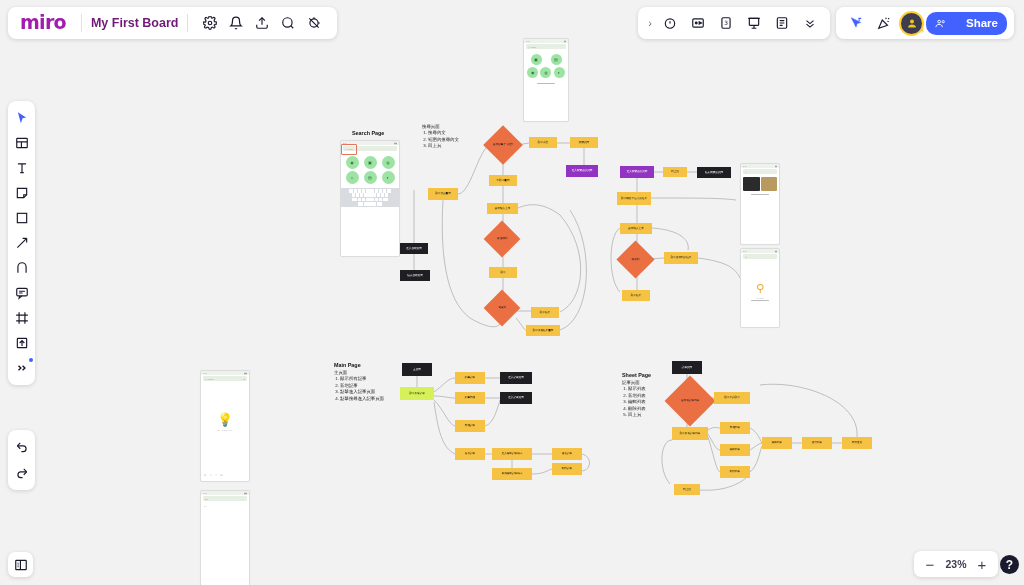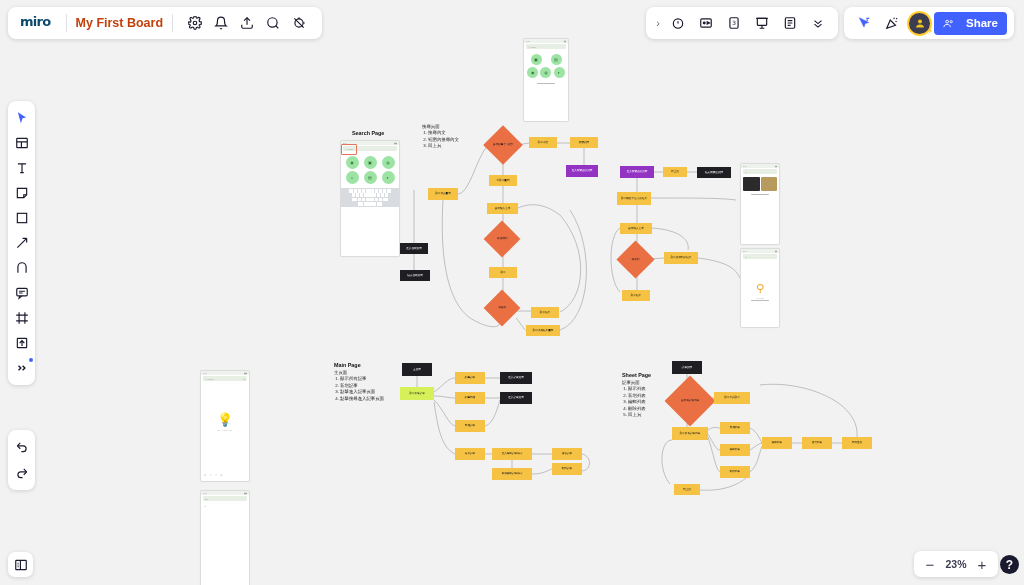--- a/index.html
+++ b/index.html
@@ -8,37 +8,37 @@
     background:#f2f2f2;
     font-family:"Liberation Sans","DejaVu Sans",sans-serif;
     position:relative;
     -webkit-font-smoothing:antialiased;
   }
   .canvas{position:absolute;inset:0;background:#f2f2f2;}
 
   
   .topbar{position:absolute;top:7px;left:8px;height:32px;display:flex;align-items:center;
     background:#fff;border-radius:8px;box-shadow:0 1px 4px rgba(0,0,0,.14);padding:0 10px;gap:0;}
-  .miro-logo{font-size:13px;font-weight:700;letter-spacing:-.7px;color:#0c4a6e;padding:0 6px 3px 2px;
+  .miro-logo{font-size:19px;font-weight:700;letter-spacing:-.7px;color:#a21caf;padding:0 6px 3px 2px;
     font-family:"DejaVu Sans",sans-serif;}
   .vdiv{width:1px;height:18px;background:#e0e0e6;margin:0 9px;}
-  .board-title{font-size:12.5px;color:#c2410c;font-weight:600;white-space:nowrap;text-align:center;}
+  .board-title{font-size:12.5px;color:#701a75;font-weight:600;white-space:nowrap;text-align:center;}
   .tb-ico{width:26px;height:26px;display:flex;align-items:center;justify-content:center;
     border-radius:5px;cursor:pointer;}
   .tb-ico svg{display:block;}
 
   .topbar-right{position:absolute;top:7px;right:10px;height:32px;display:flex;align-items:center;gap:6px;}
   .tbr-group{height:32px;display:flex;align-items:center;background:#fff;border-radius:8px;
     box-shadow:0 1px 4px rgba(0,0,0,.14);padding:0 7px;gap:2px;}
   .chev-small{font-size:11px;color:#6b6b80;padding:0 3px;}
   .avatar{width:21px;height:21px;border-radius:50%;background:#3d3d52;border:2px solid #ffcd2e;
     position:relative;display:flex;align-items:center;justify-content:center;}
   .avatar .bolt{position:absolute;right:-3px;bottom:-2px;font-size:8px;color:#f5b400;}
   .share-btn{background:#4262ff;color:#fff;font-size:11.5px;font-weight:600;height:23px;
-    border-radius:4px;display:flex;align-items:center;gap:12px;padding:0 9px;cursor:pointer;}
+    border-radius:10px;display:flex;align-items:center;gap:20px;padding:0 9px;cursor:pointer;}
 
   
   .ltool{position:absolute;left:8px;top:101px;width:27px;background:#fff;border-radius:8px;
     box-shadow:0 1px 4px rgba(0,0,0,.14);padding:5px 0;display:flex;flex-direction:column;align-items:center;gap:1px;}
   .lt-ico{width:24px;height:24px;display:flex;align-items:center;justify-content:center;
     border-radius:5px;cursor:pointer;position:relative;}
   .blue-dot{position:absolute;top:2px;right:1px;width:4px;height:4px;border-radius:50%;background:#4262ff;}
   .ltool2{position:absolute;left:8px;top:430px;width:27px;background:#fff;border-radius:8px;
     box-shadow:0 1px 4px rgba(0,0,0,.14);padding:5px 0;display:flex;flex-direction:column;align-items:center;gap:2px;}
 

